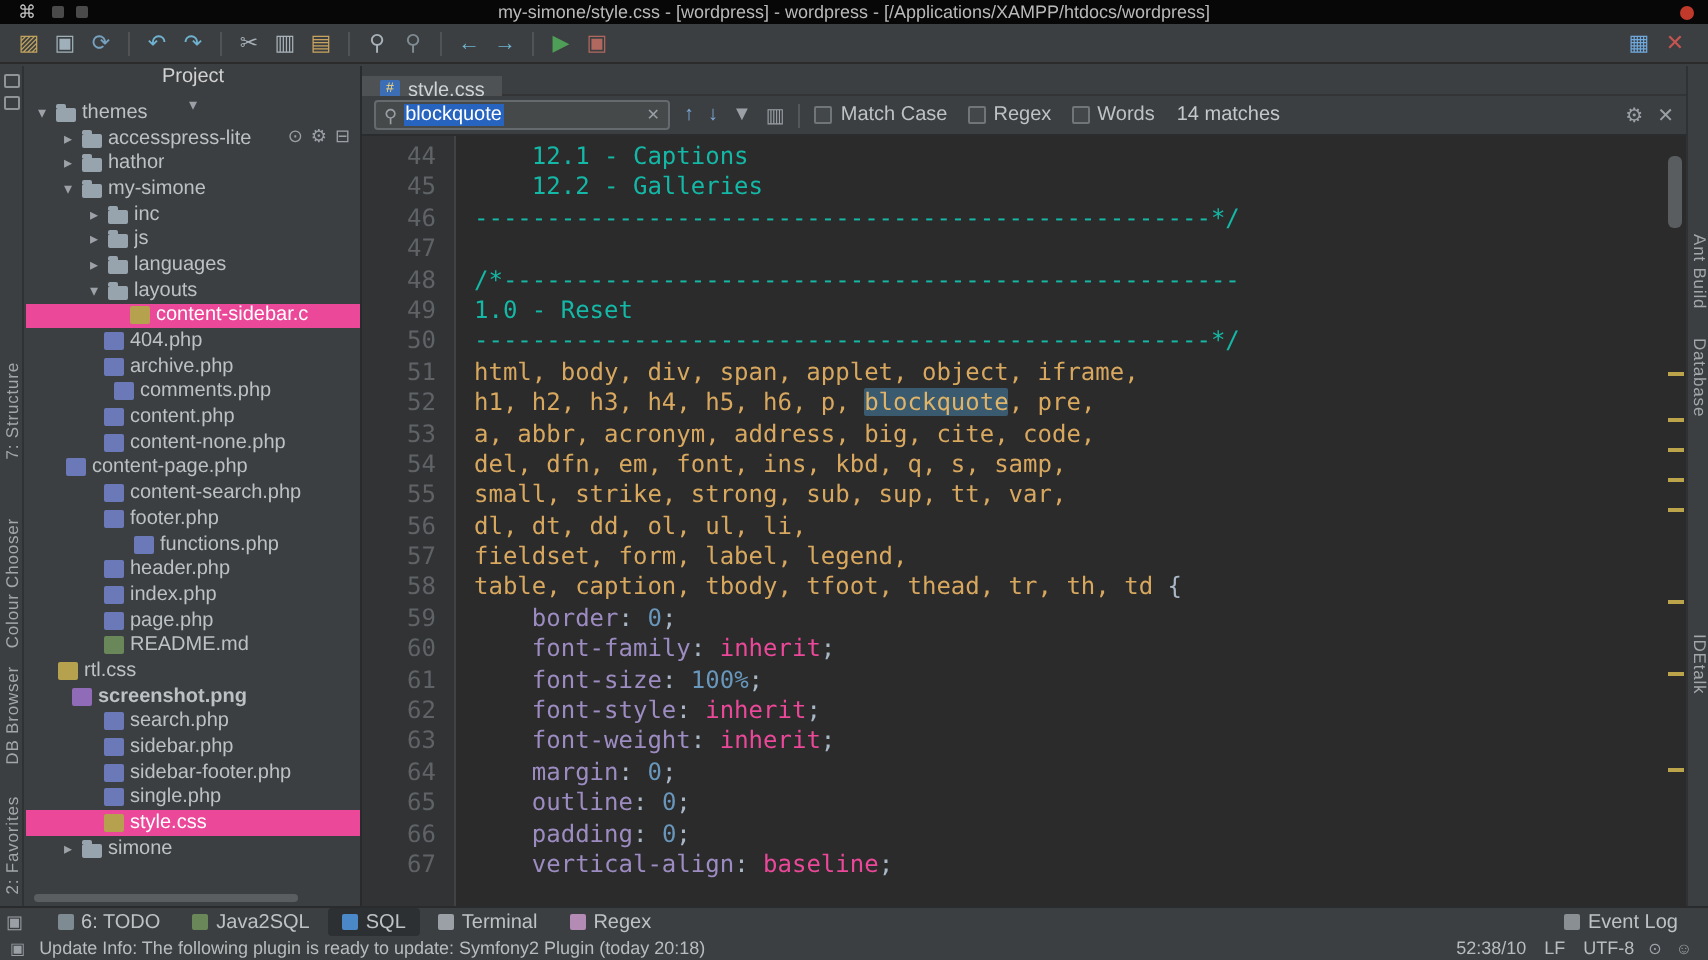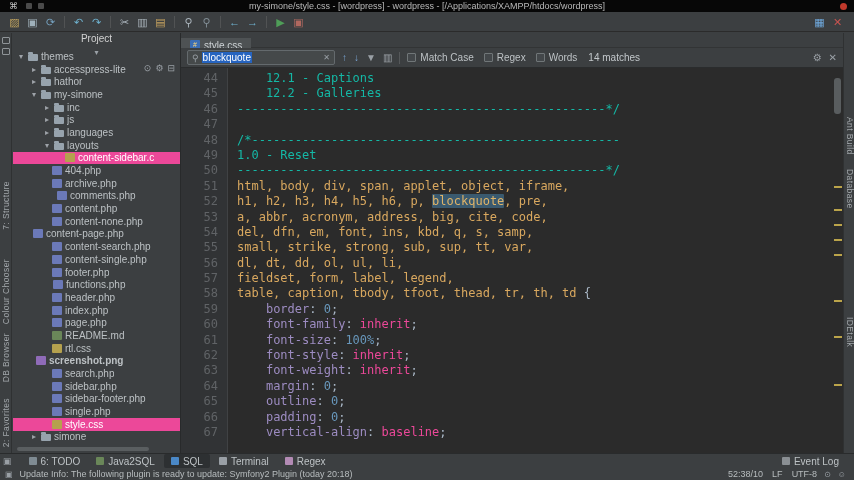--- a/index.html
+++ b/index.html
@@ -234,47 +234,43 @@
         <div class="trow" style="padding-left: 20px;">
           <span class="fi php"></span>
           <span class="tlabel">content-page.php</span>
         </div>
         <div class="trow" style="padding-left: 39px;">
           <span class="fi php"></span>
           <span class="tlabel">content-search.php</span>
         </div>
         <div class="trow" style="padding-left: 39px;">
           <span class="fi php"></span>
-          <span class="tlabel">content-single.php</span>
-        </div>
-        <div class="trow" style="padding-left: 39px;">
-          <span class="fi php"></span>
           <span class="tlabel">footer.php</span>
         </div>
-        <div class="trow" style="padding-left: 40px;">
+        <div class="trow" style="padding-left: 54px;">
           <span class="fi php"></span>
           <span class="tlabel">functions.php</span>
         </div>
         <div class="trow" style="padding-left: 39px;">
           <span class="fi php"></span>
           <span class="tlabel">header.php</span>
         </div>
         <div class="trow" style="padding-left: 39px;">
           <span class="fi php"></span>
           <span class="tlabel">index.php</span>
         </div>
         <div class="trow" style="padding-left: 39px;">
           <span class="fi php"></span>
           <span class="tlabel">page.php</span>
         </div>
         <div class="trow" style="padding-left: 39px;">
           <span class="fi md"></span>
           <span class="tlabel">README.md</span>
         </div>
-        <div class="trow" style="padding-left: 39px;">
+        <div class="trow" style="padding-left: 16px;">
           <span class="fi css"></span>
           <span class="tlabel">rtl.css</span>
         </div>
         <div class="trow" style="padding-left: 23px; font-weight: bold;">
           <span class="fi png"></span>
           <span class="tlabel">screenshot.png</span>
         </div>
         <div class="trow" style="padding-left: 39px;">
           <span class="fi php"></span>
           <span class="tlabel">search.php</span>

